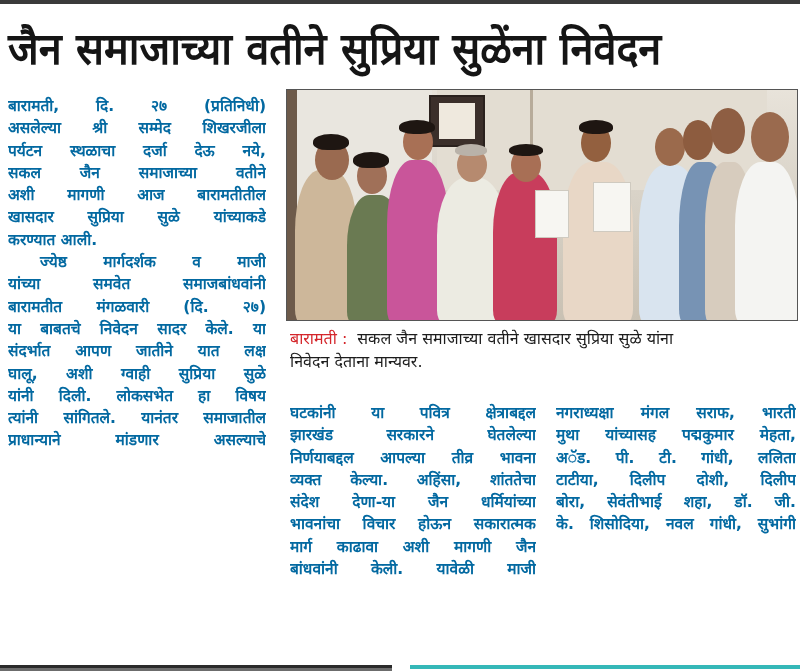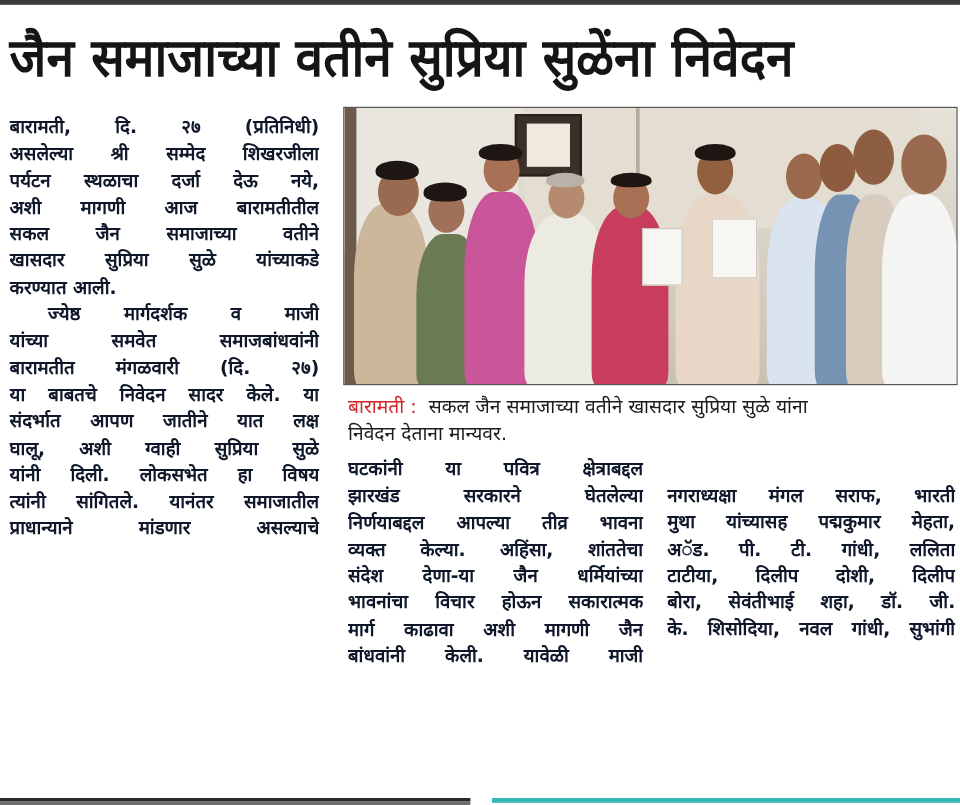--- a/index.html
+++ b/index.html
@@ -9,27 +9,27 @@
     }
     .top-rule { position: absolute; left: 0; top: 0; width: 800px; height: 4px; background: #3a3a3a; }
     .headline {
       position: absolute; left: 8px; top: 14px; width: 790px; height: 70px;
       font-family: "DejaVu Sans", sans-serif; font-weight: bold;
       font-size: 44px; line-height: 70px; letter-spacing: 0px;
       color: #151515; white-space: nowrap; transform: scaleX(0.94); transform-origin: left center;
     }
     .col {
       position: absolute; font-weight: bold; font-size: 15.5px; line-height: 22.3px;
-      text-align: justify; color: #0f172a;
+      text-align: justify; color: #0369a1;
     }
     .col .line { display: block; text-align: justify; text-align-last: justify; white-space: nowrap; overflow: hidden; }
     .col .line.last { text-align-last: left; }
     .col .indent { padding-left: 32px; }
     .left-col { left: 8px; top: 95px; width: 258px; }
-    .mid-col { left: 290px; top: 380px; width: 246px; }
+    .mid-col { left: 290px; top: 402px; width: 246px; }
     .right-col { left: 556px; top: 402px; width: 240px; }
 
     .photo {
       position: absolute; left: 286px; top: 89px; width: 512px; height: 232px;
       border: 1px solid #555; box-sizing: border-box; overflow: hidden;
       background: linear-gradient(180deg, #e8e3da 0%, #d9d3c8 45%, #c9c1b3 100%);
     }
     .photo .wall-left { position: absolute; left: 0; top: 0; width: 145px; height: 120px; background: #e9e6df; }
     .photo .wall-right { position: absolute; left: 150px; top: 0; width: 330px; height: 100px; background: #e3ddd2; }
     .photo .pillar { position: absolute; left: 0; top: 0; width: 10px; height: 230px; background: #6d5a4a; }
@@ -59,22 +59,22 @@
 <body>
 
 <div class="top-rule"></div>
 
 <h1 class="headline" style="margin:0;">जैन समाजाच्या वतीने सुप्रिया सुळेंना निवेदन</h1>
 
 <div class="col left-col">
   <span class="line">बारामती, दि. २७ (प्रतिनिधी)</span>
   <span class="line">असलेल्या श्री सम्मेद शिखरजीला</span>
   <span class="line">पर्यटन स्थळाचा दर्जा देऊ नये,</span>
+  <span class="line">सकल जैन समाजाच्या वतीने</span>
   <span class="line">अशी मागणी आज बारामतीतील</span>
-  <span class="line">सकल जैन समाजाच्या वतीने</span>
   <span class="line">खासदार सुप्रिया सुळे यांच्याकडे</span>
   <span class="line last">करण्यात आली.</span>
   <span class="line indent">ज्येष्ठ मार्गदर्शक व माजी</span>
   <span class="line">यांच्या समवेत समाजबांधवांनी</span>
   <span class="line">बारामतीत मंगळवारी (दि. २७)</span>
   <span class="line">या बाबतचे निवेदन सादर केले. या</span>
   <span class="line">संदर्भात आपण जातीने यात लक्ष</span>
   <span class="line">घालू, अशी ग्वाही सुप्रिया सुळे</span>
   <span class="line">यांनी दिली. लोकसभेत हा विषय</span>
   <span class="line">त्यांनी सांगितले. यानंतर समाजातील</span>

